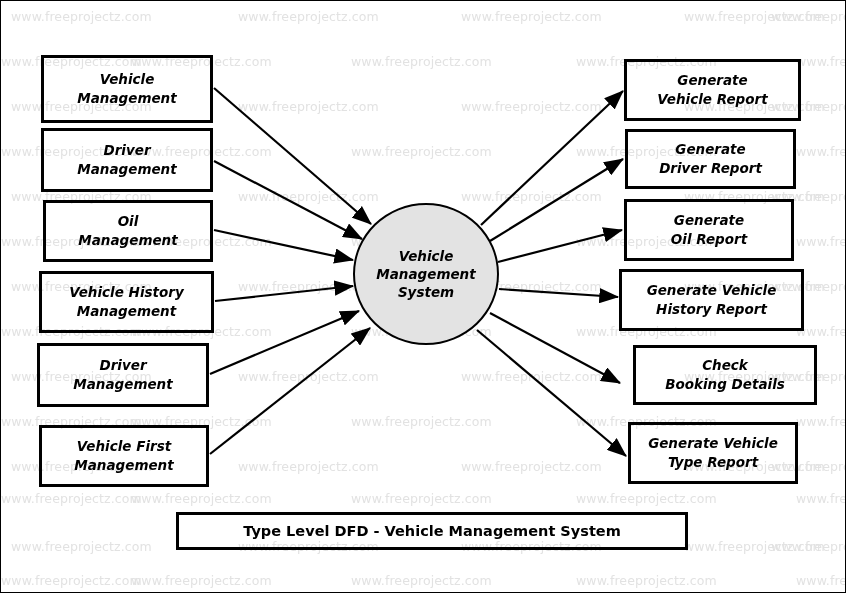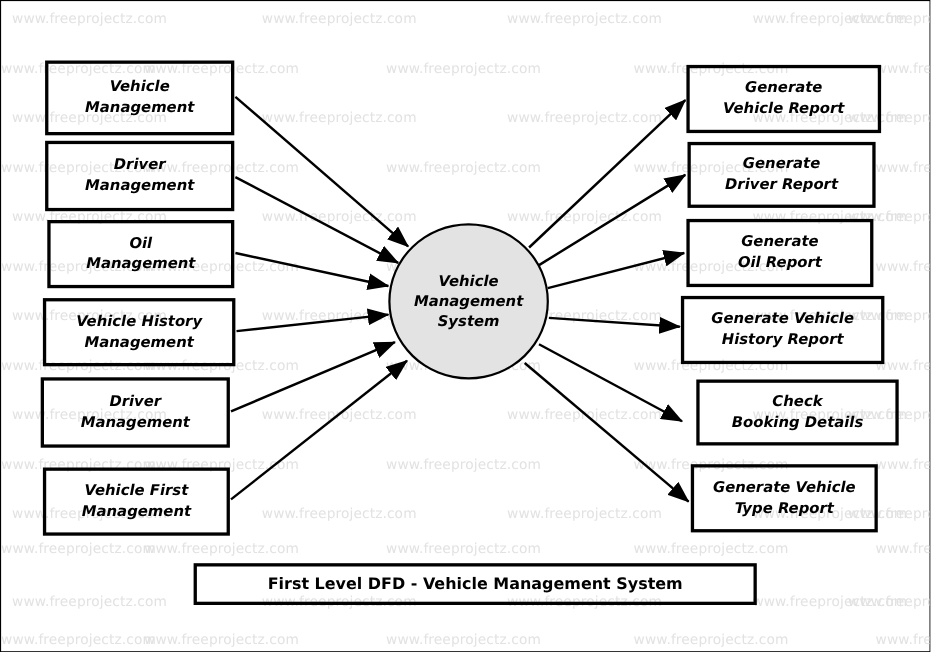--- a/index.html
+++ b/index.html
@@ -264,16 +264,16 @@
       </div>
     </div>
 
   <div id="process">
     <span class="node-label">Vehicle
 Management
 System</span>
   </div>
 
   <div id="caption">
-    <span class="caption-label">First Level DFD - Vehicle Management System</span>
+    <span class="caption-label">Type Level DFD - Vehicle Management System</span>
   </div>
 
 </div>
 
 </body></html>

